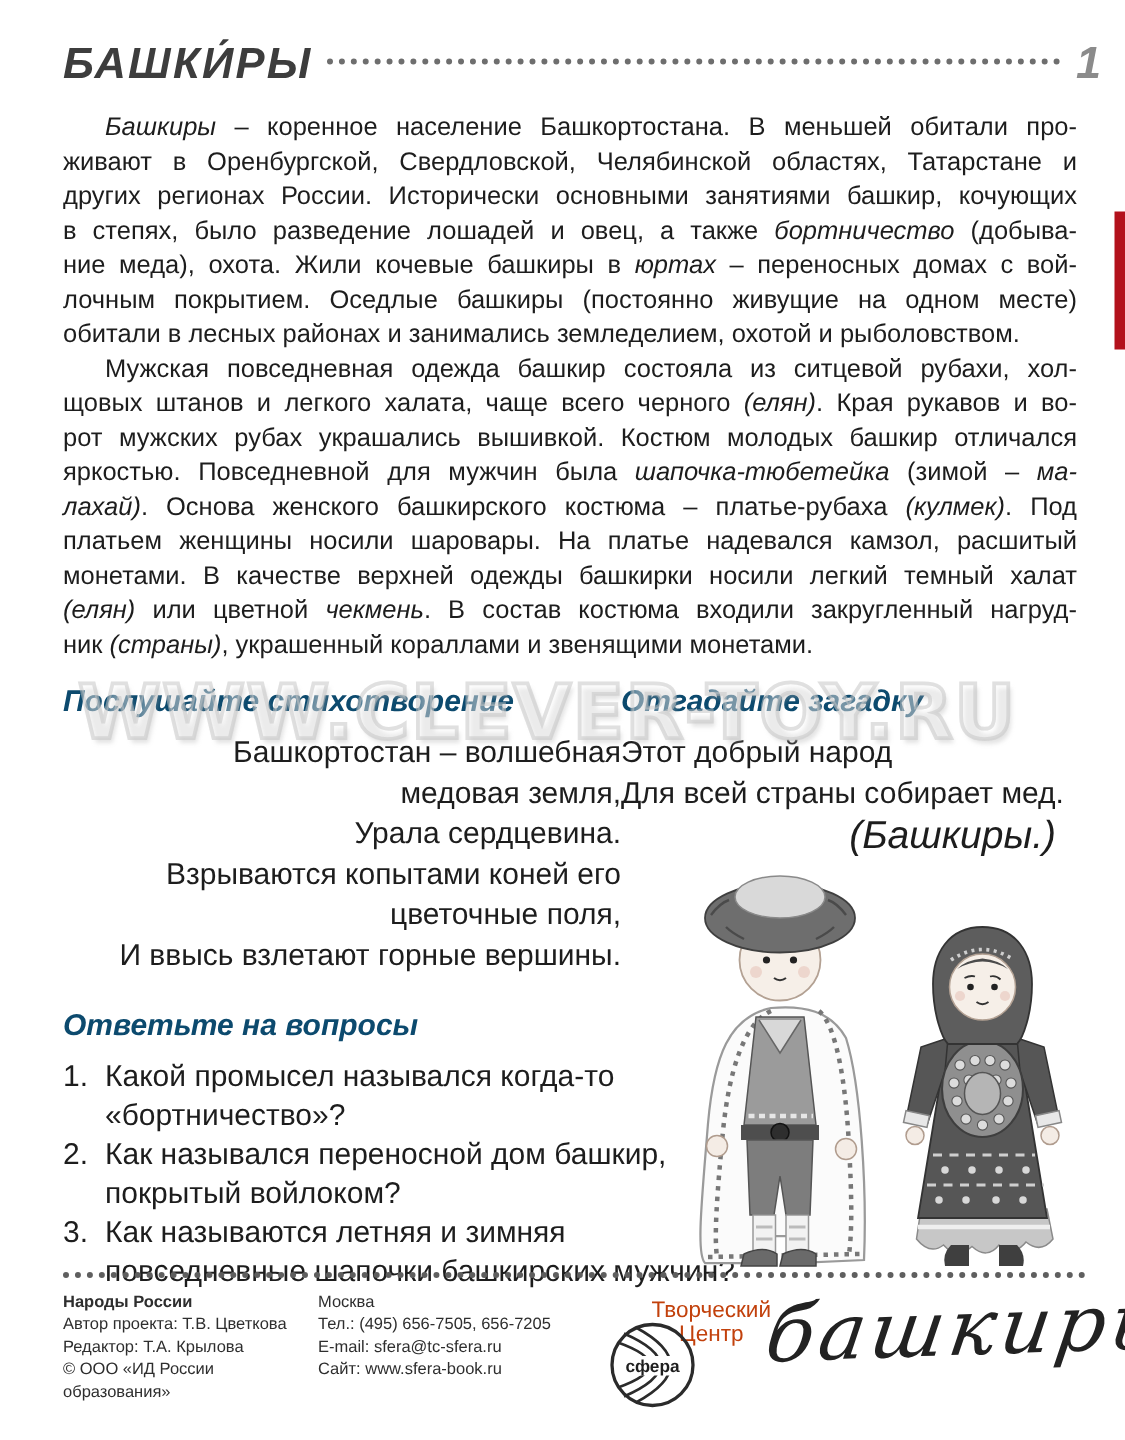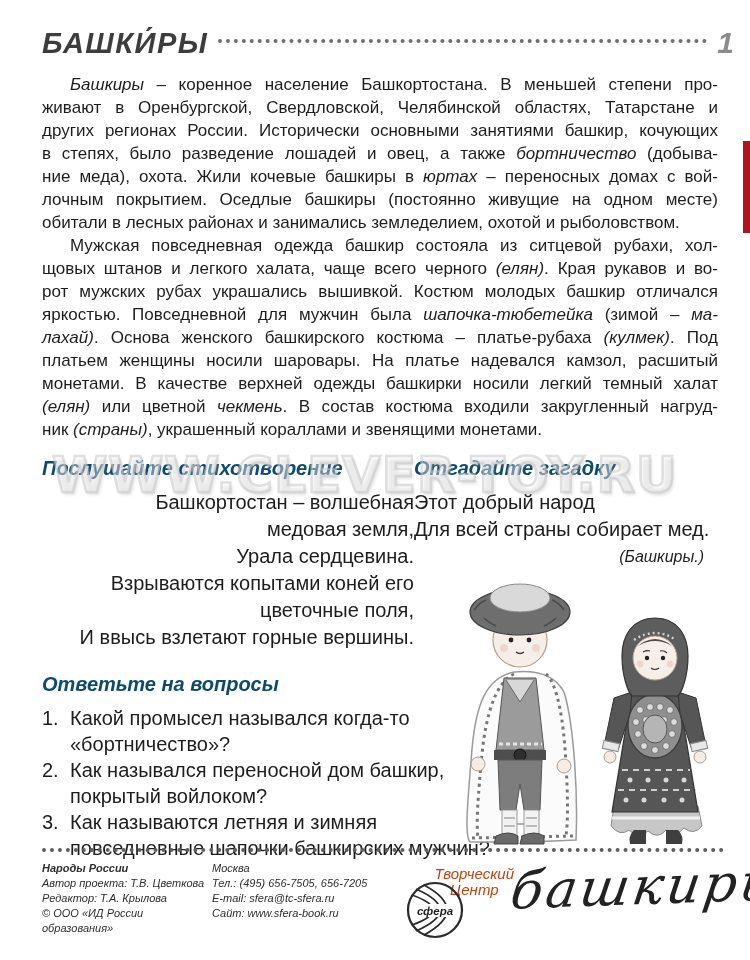--- a/index.html
+++ b/index.html
@@ -19,42 +19,42 @@
   .tline.indent{text-indent:28px;}
 
   
   .cols{display:flex;margin:16px 28px 0 42px;position:relative;}
   .col-left{width:372px;flex:0 0 372px;}
   .col-right{flex:1;}
   .sec-heading{font-size:20px;font-weight:bold;font-style:italic;color:#0c4a6e;margin:0 0 9px 0;}
   .pline{font-size:20px;line-height:27px;white-space:nowrap;text-align:right;}
   .pline.hang{padding-left:132px;}
   .rline{font-size:20px;line-height:27px;white-space:nowrap;}
-  .r-answer{font-size:16px;line-height:27px;font-style:italic;text-align:right;padding-right:22px;}
+  .r-answer{font-size:26px;line-height:27px;font-style:italic;text-align:right;padding-right:22px;}
 
   
   .questions{margin-top:22px;}
   .q-item{display:flex;font-size:20px;line-height:26px;margin:0;}
   .q-num{width:28px;flex:0 0 28px;}
   .qline{white-space:nowrap;}
 
   
   .illo{margin:4px 0 0 12px;}
 
   
   .watermark{position:absolute;left:52px;top:446px;z-index:5;pointer-events:none;
     font-family:"DejaVu Sans",sans-serif;font-weight:800;font-size:50px;letter-spacing:1px;white-space:nowrap;
     color:rgba(255,255,255,0.28);-webkit-text-stroke:2.5px rgba(199,199,199,0.55);
     text-shadow:2px 3px 3px rgba(175,175,175,0.35);}
 
   
   .red-tab{position:absolute;right:0;top:141px;width:7px;height:92px;background:#b3111c;z-index:6;}
 
   
-  .footer{position:absolute;left:42px;right:26px;top:848px;z-index:2;font-style:italic;}
+  .footer{position:absolute;left:42px;right:26px;top:848px;z-index:2;}
   .f-divider{height:0;border-top:4px dotted #5f5f5f;}
   .f-cols{display:flex;margin-top:9px;color:#2e2e2e;}
   .f-col1{width:168px;flex:0 0 168px;font-size:11px;line-height:15px;}
   .f-col2{width:178px;flex:0 0 178px;font-size:11px;line-height:15px;margin-left:2px;}
   .f-title{font-weight:bold;}
   .f-logo{position:relative;width:110px;height:80px;margin-left:14px;}
   .f-logo-text{position:absolute;right:0;top:5px;text-align:center;font-size:15px;line-height:16px;color:#c2410c;}
   .f-logo-svg{position:absolute;left:0;top:18px;}
 
   
@@ -68,21 +68,21 @@
 <div class="page">
 
   <div class="title-row">
     <div class="page-title">БАШКИ́РЫ</div>
     <div class="leader"></div>
     <div class="page-num">1</div>
   </div>
 
   <div class="intro">
     <div>
-      <div class="tline indent"><span style="font-style: italic;">Башкиры</span><span> – коренное население Башкортостана. В меньшей степени про-</span></div>
+      <div class="tline indent"><span style="font-style: italic;">Башкиры</span><span> – коренное население Башкортостана. В меньшей обитали про-</span></div>
       <div class="tline"><span>живают в Оренбургской, Свердловской, Челябинской областях, Татарстане и</span></div>
       <div class="tline"><span>других регионах России. Исторически основными занятиями башкир, кочующих</span></div>
       <div class="tline"><span>в степях, было разведение лошадей и овец, а также </span><span style="font-style: italic;">бортничество</span><span> (добыва-</span></div>
       <div class="tline"><span>ние меда), охота. Жили кочевые башкиры в </span><span style="font-style: italic;">юртах</span><span> – переносных домах с вой-</span></div>
       <div class="tline"><span>лочным покрытием. Оседлые башкиры (постоянно живущие на одном месте)</span></div>
       <div class="tline endline"><span>обитали в лесных районах и занимались земледелием, охотой и рыболовством.</span></div>
     </div>
     <div>
       <div class="tline indent"><span>Мужская повседневная одежда башкир состояла из ситцевой рубахи, хол-</span></div>
       <div class="tline"><span>щовых штанов и легкого халата, чаще всего черного </span><span style="font-style: italic;">(елян)</span><span>. Края рукавов и во-</span></div>

